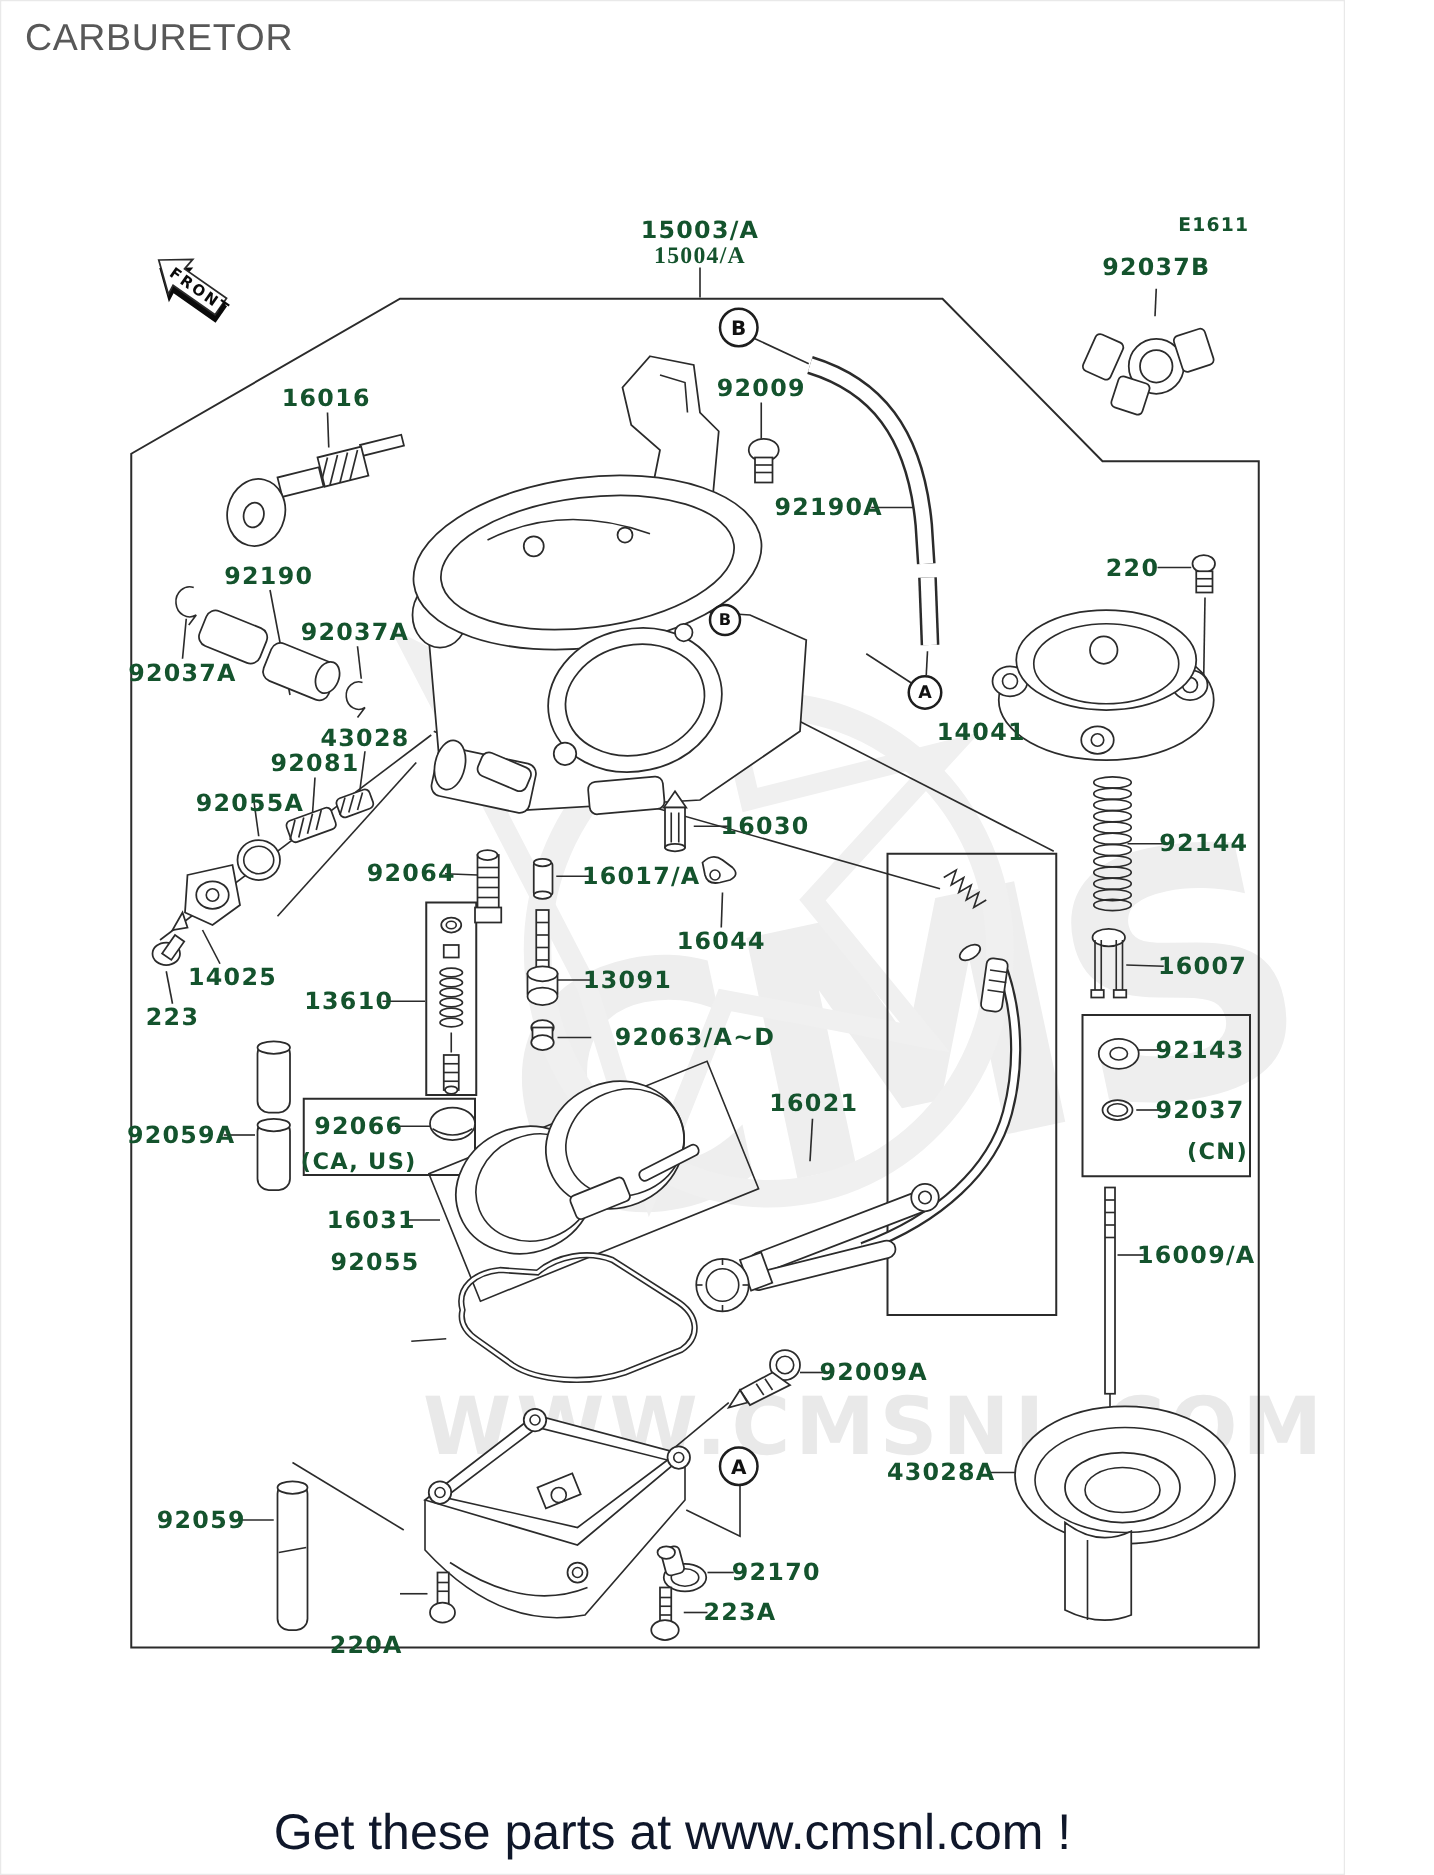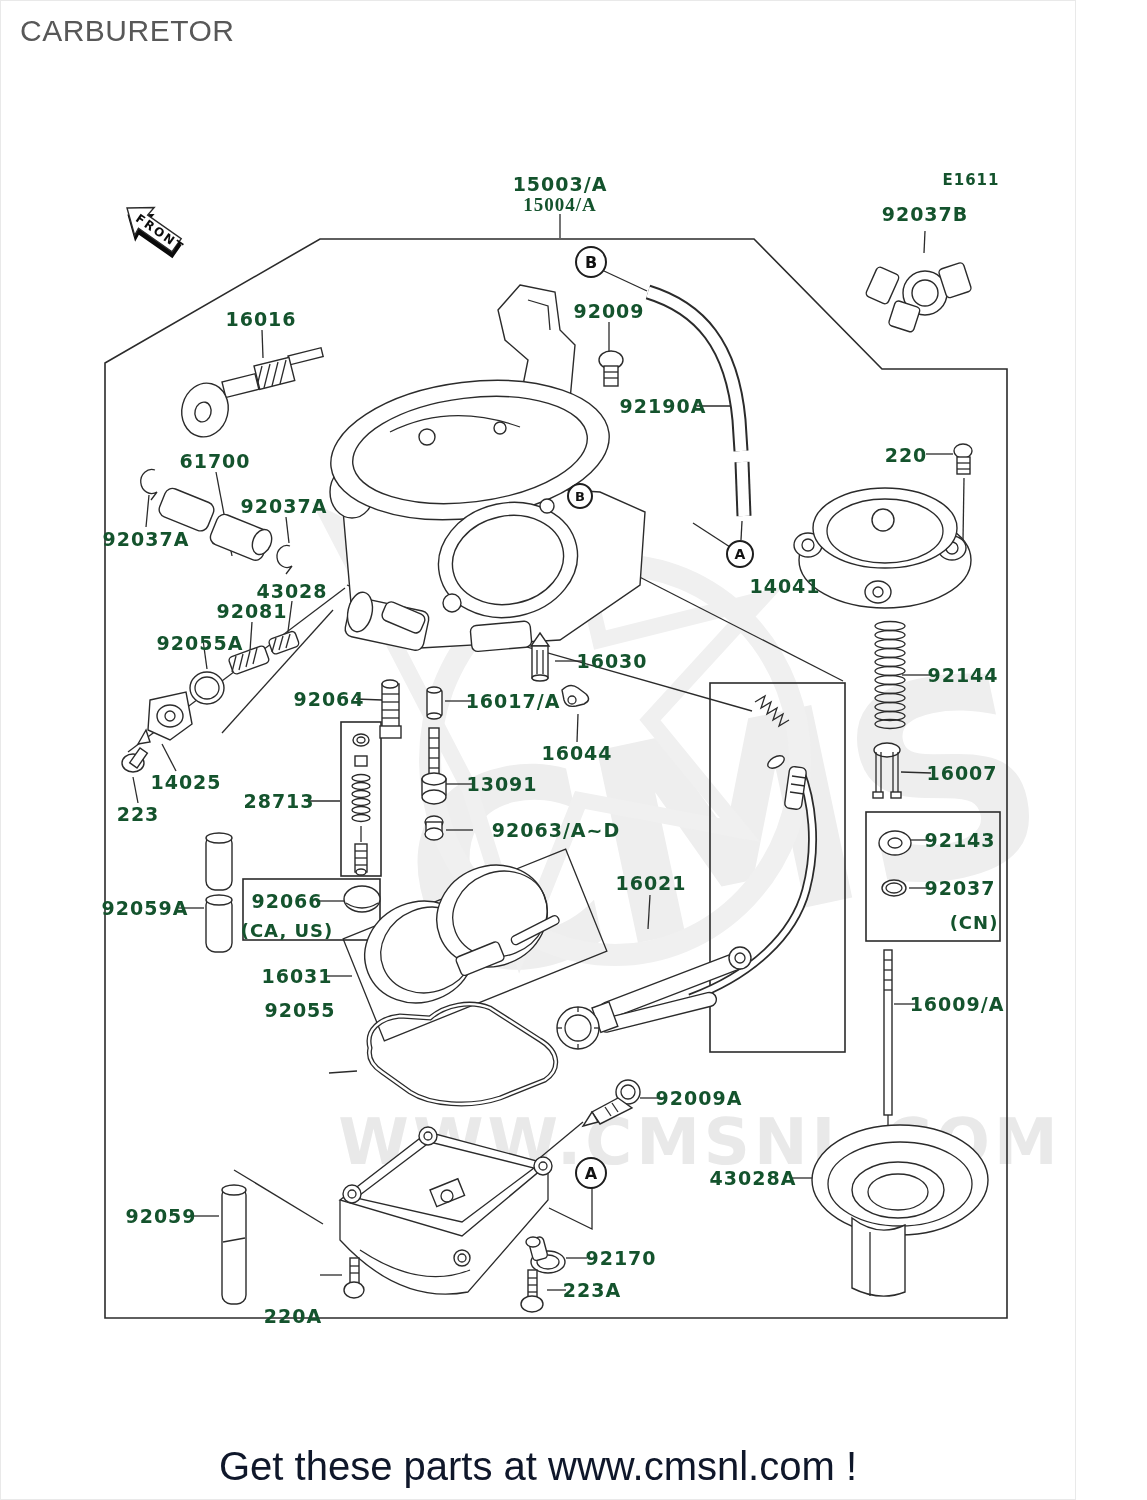--- a/index.html
+++ b/index.html
@@ -391,30 +391,30 @@
   </svg>
 
   <div class="overlay">
       <div class="callout" style="left: 560px; top: 184px;">15003/A</div>
       <div class="callout" style="left: 560px; top: 205px; font-family: Liberation Serif, serif;">15004/A</div>
       <div class="callout" style="left: 971px; top: 180px; font-size: 15px;">E1611</div>
       <div class="callout" style="left: 925px; top: 214px;">92037B</div>
       <div class="callout" style="left: 609px; top: 311px;">92009</div>
       <div class="callout" style="left: 663px; top: 406px;">92190A</div>
       <div class="callout" style="left: 261px; top: 319px;">16016</div>
-      <div class="callout" style="left: 215px; top: 461px;">61700</div>
+      <div class="callout" style="left: 215px; top: 461px;">92190</div>
       <div class="callout" style="left: 146px; top: 539px;">92037A</div>
       <div class="callout" style="left: 284px; top: 506px;">92037A</div>
       <div class="callout" style="left: 292px; top: 591px;">43028</div>
       <div class="callout" style="left: 252px; top: 611px;">92081</div>
       <div class="callout" style="left: 200px; top: 643px; text-align: right;">92055A</div>
       <div class="callout" style="left: 329px; top: 699px;">92064</div>
       <div class="callout" style="left: 186px; top: 782px;">14025</div>
       <div class="callout" style="left: 138px; top: 814px;">223</div>
-      <div class="callout" style="left: 279px; top: 801px;">28713</div>
+      <div class="callout" style="left: 279px; top: 801px;">13610</div>
       <div class="callout" style="left: 612px; top: 661px;">16030</div>
       <div class="callout" style="left: 513px; top: 701px;">16017/A</div>
       <div class="callout" style="left: 577px; top: 753px;">16044</div>
       <div class="callout" style="left: 502px; top: 784px;">13091</div>
       <div class="callout" style="left: 526px; top: 830px; margin-left: 30px;">92063/A~D</div>
       <div class="callout" style="left: 651px; top: 883px;">16021</div>
       <div class="callout" style="left: 906px; top: 455px;">220</div>
       <div class="callout" style="left: 785px; top: 586px;">14041</div>
       <div class="callout" style="left: 963px; top: 675px;">92144</div>
       <div class="callout" style="left: 962px; top: 773px;">16007</div>

